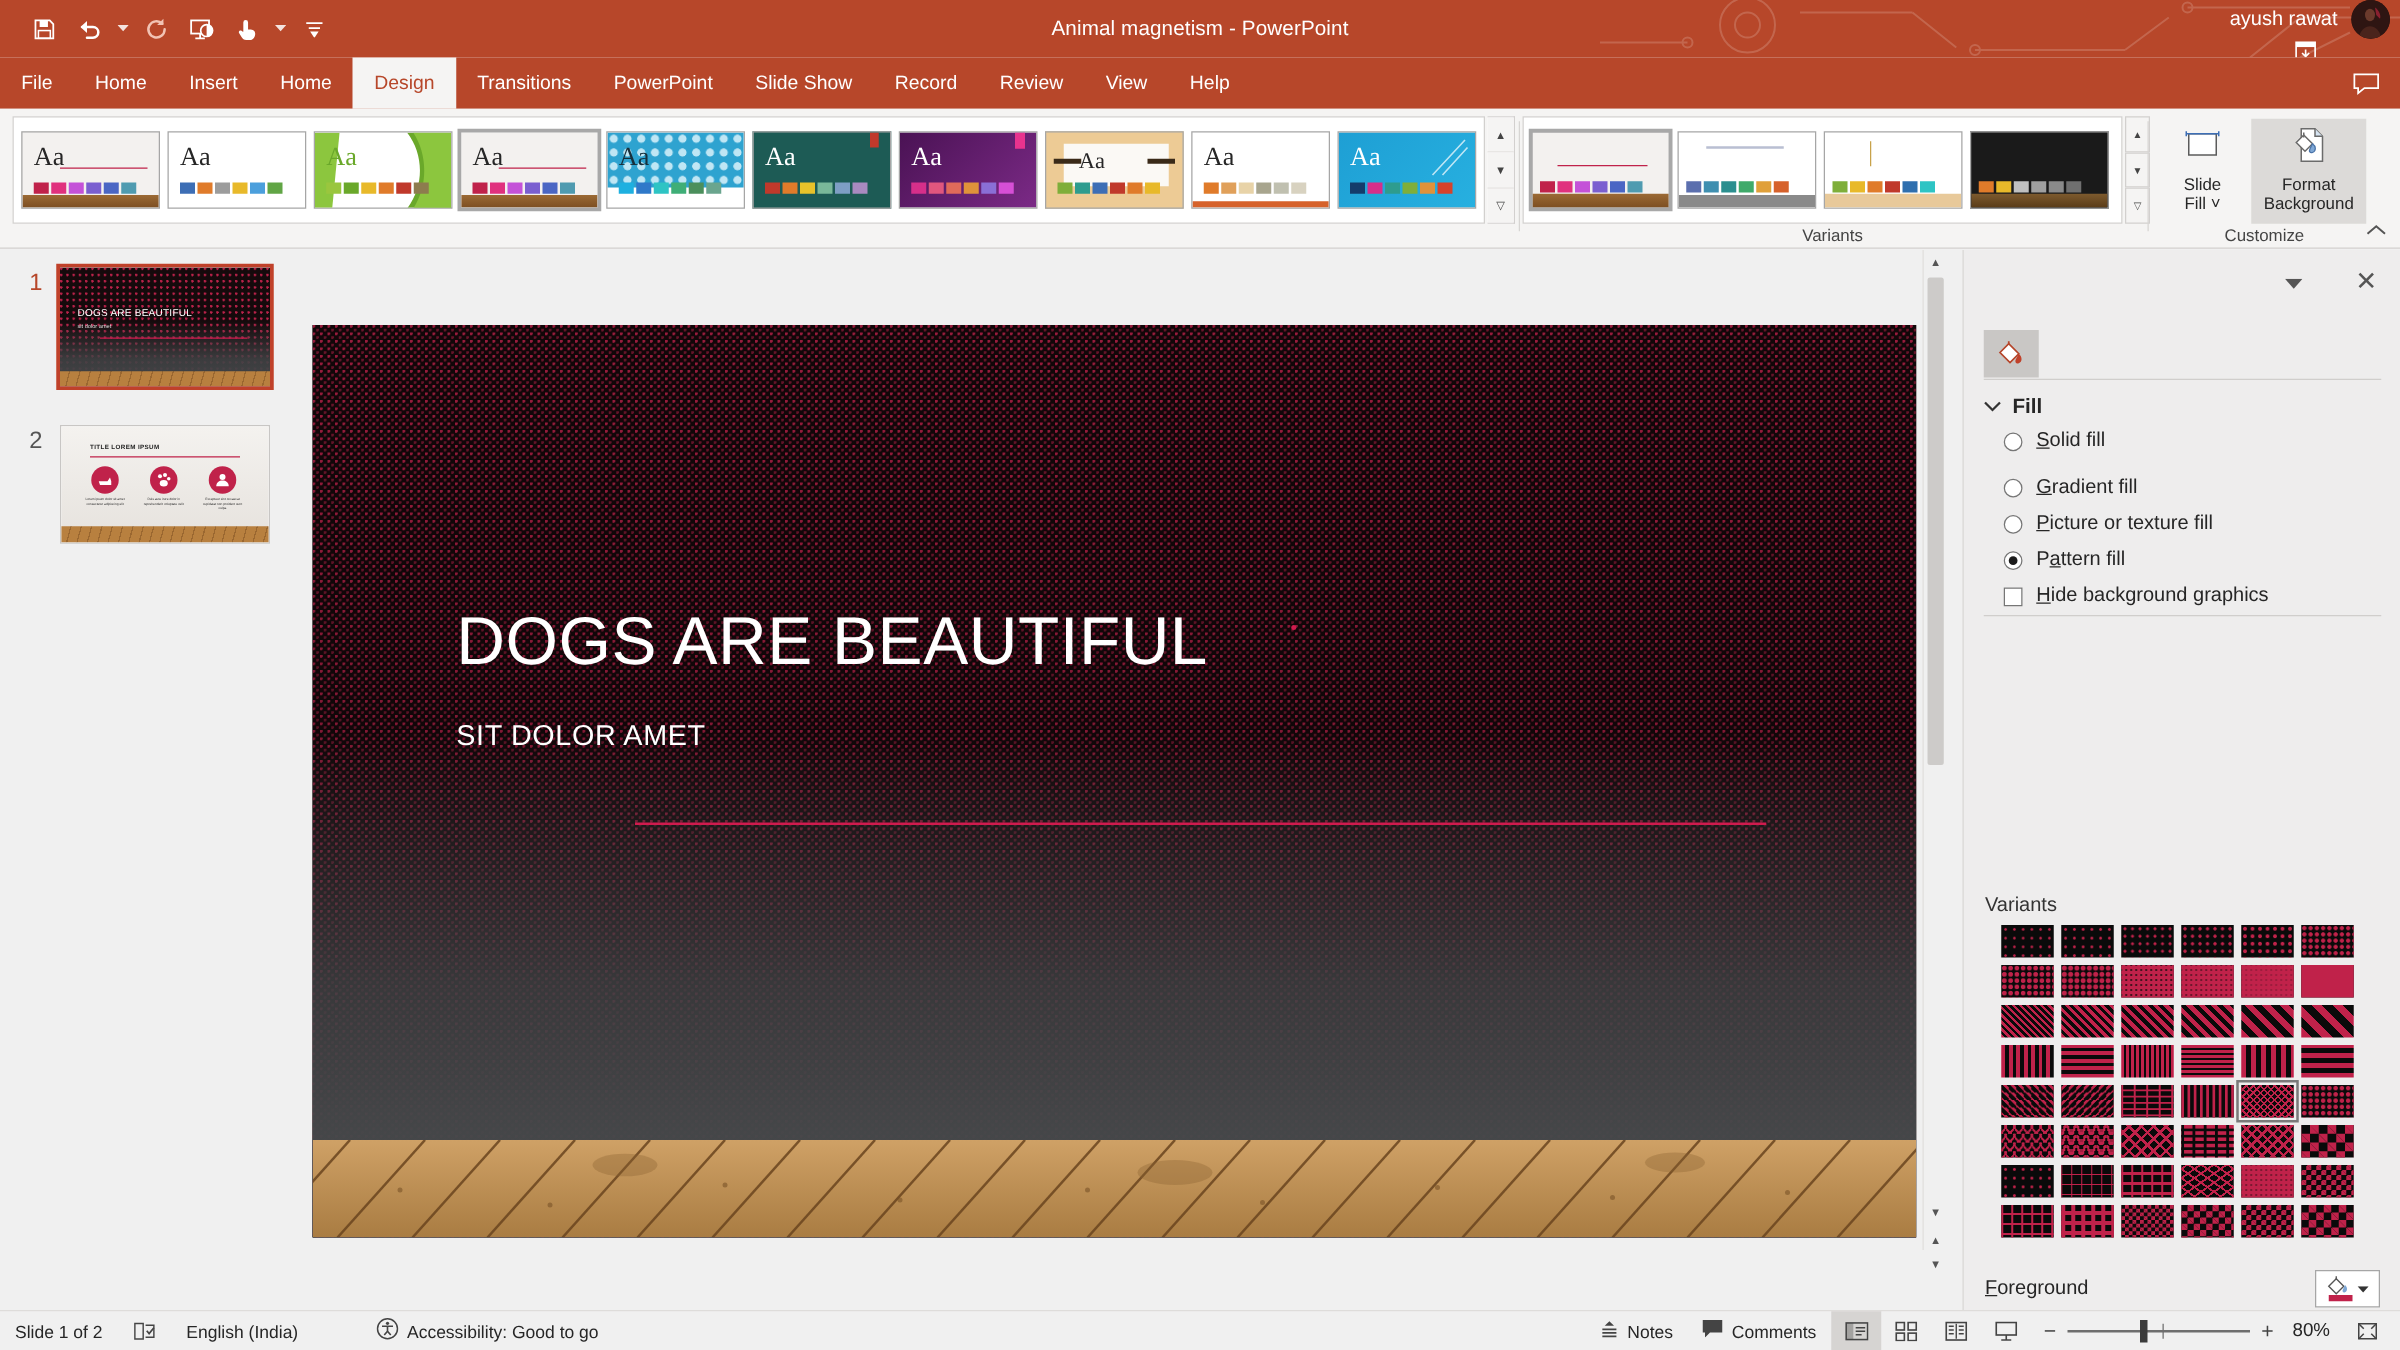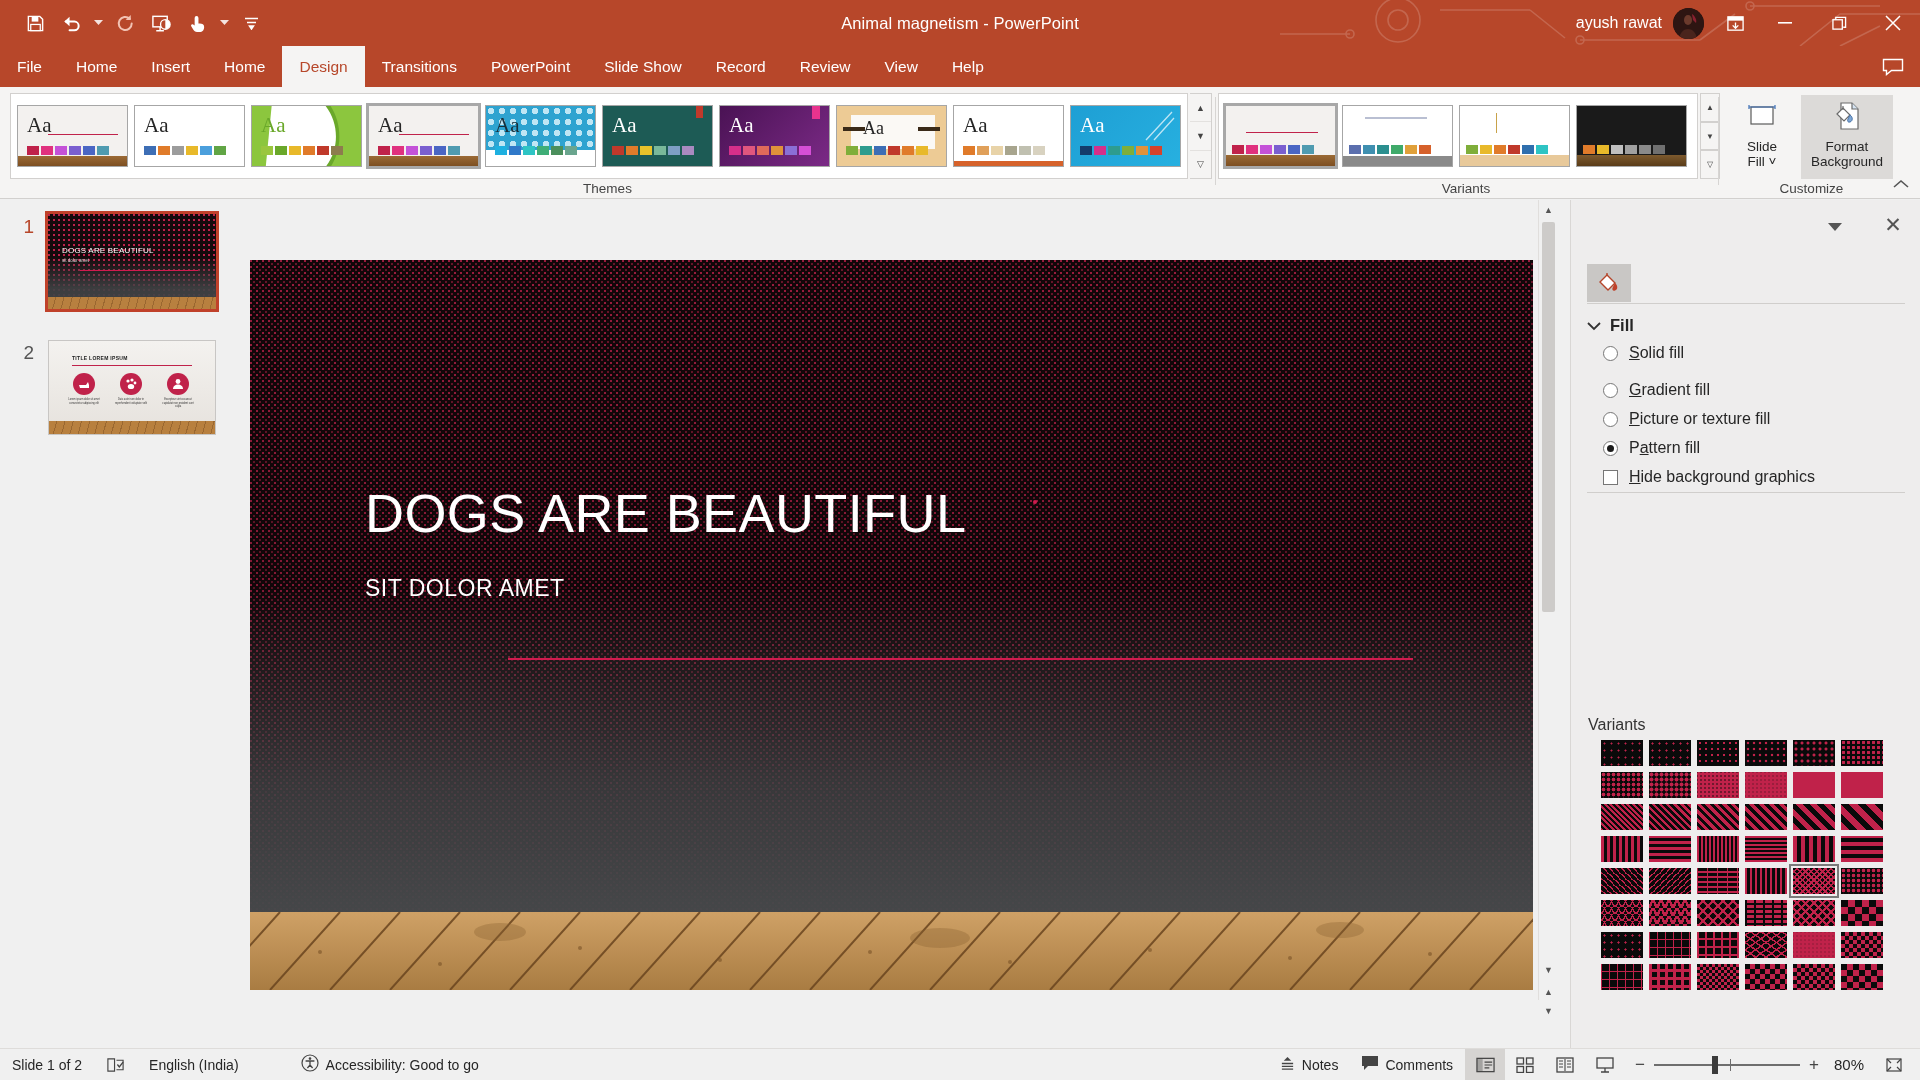--- a/index.html
+++ b/index.html
@@ -19,21 +19,21 @@
   }
   .tb-deco{position:absolute; right:0; top:0; width:640px; height:46px; opacity:.17;}
   .qat{position:absolute; left:18px; top:0; height:46px; display:flex; align-items:center; gap:2px;}
   .qat-btn{width:34px;height:34px;display:flex;align-items:center;justify-content:center;border-radius:2px;cursor:default;}
   .qat-caret{width:16px;height:34px;display:flex;align-items:center;justify-content:center;}
   .tb-title{
     position:absolute; left:0; top:0; width:1920px; height:46px;
     display:flex; align-items:center; justify-content:center;
     color:#fff; font-size:16.5px; letter-spacing:.1px; pointer-events:none;
   }
-  .tb-right{position:absolute; right:0; top:0; height:46px; display:flex; align-items:center; gap:0;}
+  .tb-right{position:absolute; right:0; top:0; height:46px; display:flex; align-items:center; gap:0;flex-direction:column;}
   .acct{display:flex;align-items:center;gap:11px;color:#fff;font-size:16px;padding:0 8px 0 14px;}
   .avatar{width:31px;height:31px;border-radius:50%;background:#2a1410;overflow:hidden;position:relative;}
   .ribbon-opt{width:46px;height:46px;display:flex;align-items:center;justify-content:center;}
   .wbtn{width:54px;height:46px;display:flex;align-items:center;justify-content:center;}
 
   
   .tabstrip{
     position:absolute; left:0; top:46px; width:1920px; height:41px;
     background:#b7472a; display:flex; align-items:stretch;
   }
@@ -458,21 +458,20 @@
         </div>
       </div>
     </div>
 
     <div class="gal-scroll">
       <div>▲</div>
       <div>▼</div>
       <div style="border-bottom:0">▽</div>
     </div>
 
-    <div class="grp-label" style="left:0;width:1215px">Themes</div>
   </div>
 
   <div class="grp-sep" style="left:1215px"></div>
 
   <div class="rib-group" style="left:1216px;width:500px;">
     <div class="variants-box" style="left:2px;width:480px">
 
       <div class="vthumb sel" style="background:#f3f1ef">
         <div style="position:absolute;left:20px;top:26px;width:72px;height:1px;background:#c0224a"></div>
         <div class="swatches" style="left:6px;bottom:12px">
@@ -793,20 +792,38 @@
       <div class="pat" style="background-color:#0a0a0a;background-image:radial-gradient(circle at 50% 50%, #c0224a 2.04px, transparent 2.64px);background-size:4px 4px;"></div>
       <div class="pat" style="background-color:#0a0a0a;background-image:linear-gradient(45deg,#c0224a 25%,transparent 25% 75%,#c0224a 75%),linear-gradient(45deg,#c0224a 25%,transparent 25% 75%,#c0224a 75%);background-size:8px 8px;background-position:0 0,4px 4px;"></div>
       <div class="pat" style="background-color:#0a0a0a;background-image:linear-gradient(0deg,#c0224a 1.5px,transparent 1.5px),linear-gradient(90deg,#c0224a 1.5px,transparent 1.5px);background-size:8px 8px;"></div>
       <div class="pat" style="background-color:#0a0a0a;background-image:linear-gradient(0deg,#c0224a 3px,transparent 3px),linear-gradient(90deg,#c0224a 3px,transparent 3px);background-size:8px 8px;"></div>
       <div class="pat" style="background-color:#0a0a0a;background-image:linear-gradient(45deg,#c0224a 25%,transparent 25% 75%,#c0224a 75%),linear-gradient(45deg,#c0224a 25%,transparent 25% 75%,#c0224a 75%);background-size:6px 6px;background-position:0 0,3px 3px;"></div>
       <div class="pat" style="background-color:#0a0a0a;background-image:linear-gradient(45deg,#c0224a 25%,transparent 25% 75%,#c0224a 75%),linear-gradient(45deg,#c0224a 25%,transparent 25% 75%,#c0224a 75%);background-size:10px 10px;background-position:0 0,5px 5px;"></div>
       <div class="pat" style="background-color:#0a0a0a;background-image:linear-gradient(45deg,#c0224a 25%,transparent 25% 75%,#c0224a 75%),linear-gradient(45deg,#c0224a 25%,transparent 25% 75%,#c0224a 75%);background-size:8px 8px;background-position:0 0,4px 4px;"></div>
       <div class="pat" style="background-color:#0a0a0a;background-image:linear-gradient(45deg,#c0224a 25%,transparent 25% 75%,#c0224a 75%),linear-gradient(45deg,#c0224a 25%,transparent 25% 75%,#c0224a 75%);background-size:12px 12px;background-position:0 0,6px 6px;"></div>
     </div>
 
+  <div class="fg-row" style="top:816px">
+    <span><u>F</u>oreground</span>
+    <span class="colorbtn">
+      <span class="cb-swatch">
+        <svg width="22" height="18" viewBox="0 0 22 18">
+            <path d="M2 9 8 3l6 6-6 6z" fill="#fff" stroke="#555" stroke-width="1.1"></path>
+            <path d="M8 1v3" stroke="#555" stroke-width="1.1"></path>
+            <path d="M15 8c2.2 1.8 2.2 5 0 5.8-1.6.6-2.5-.9-1.6-2.5z" fill="#7fa8d6"></path>
+          </svg>
+        <span class="cb-bar" style="background:#c0224a"></span>
+      </span>
+      <span>
+        <svg width="9" height="6" viewBox="0 0 9 6">
+            <path d="M0 0 4.5 5 9 0z" fill="#333"></path>
+          </svg>
+      </span>
+    </span>
+  </div>
 
   <div class="bg-row" style="top:857px">
     <span>Ba<u>c</u>kground</span>
     <span class="colorbtn">
       <span class="cb-swatch">
         <svg width="22" height="18" viewBox="0 0 22 18">
             <path d="M2 9 8 3l6 6-6 6z" fill="#fff" stroke="#555" stroke-width="1.1"></path>
             <path d="M8 1v3" stroke="#555" stroke-width="1.1"></path>
             <path d="M15 8c2.2 1.8 2.2 5 0 5.8-1.6.6-2.5-.9-1.6-2.5z" fill="#7fa8d6"></path>
           </svg>

